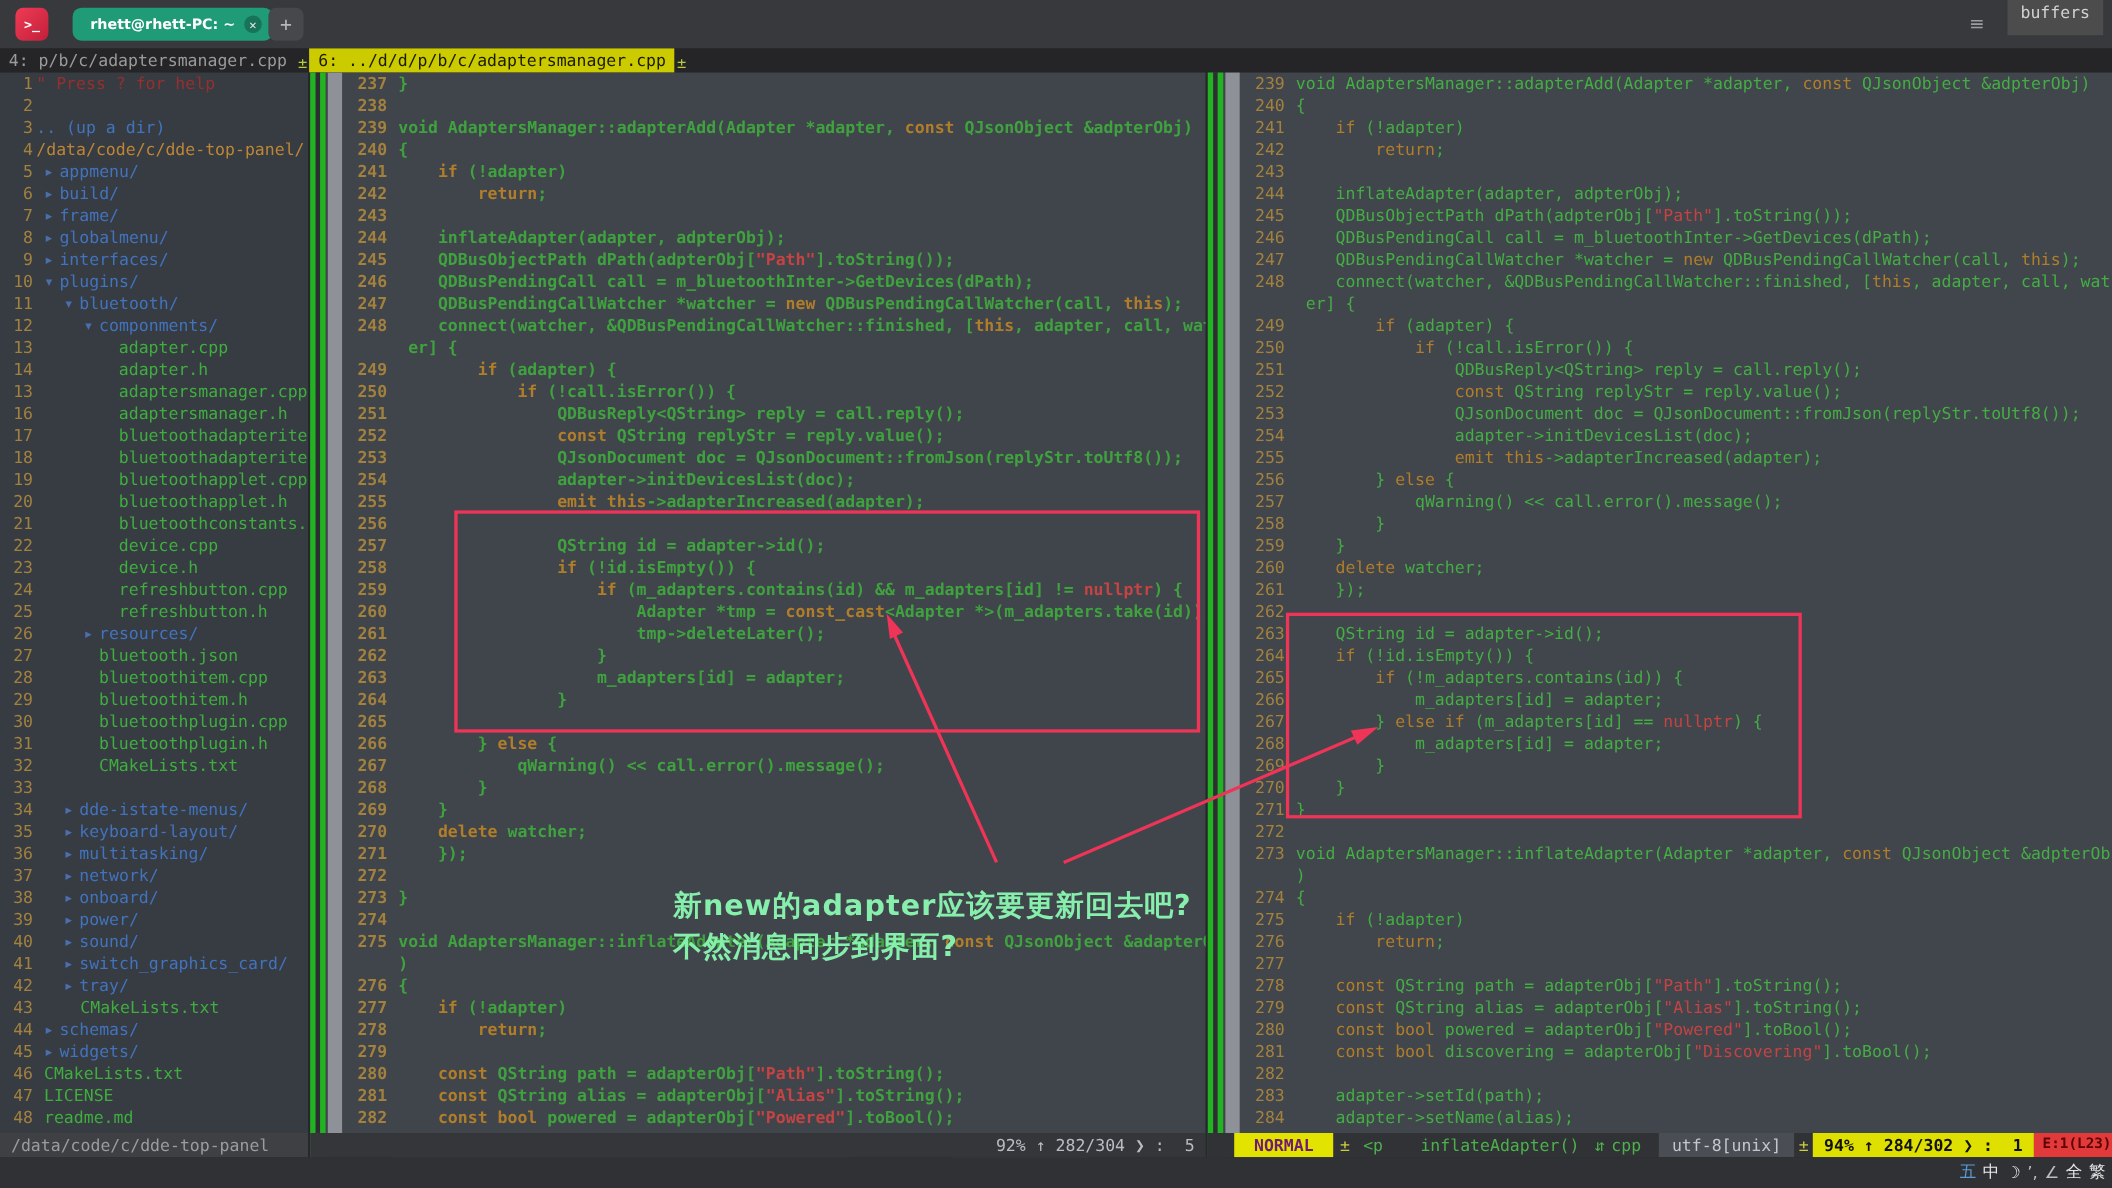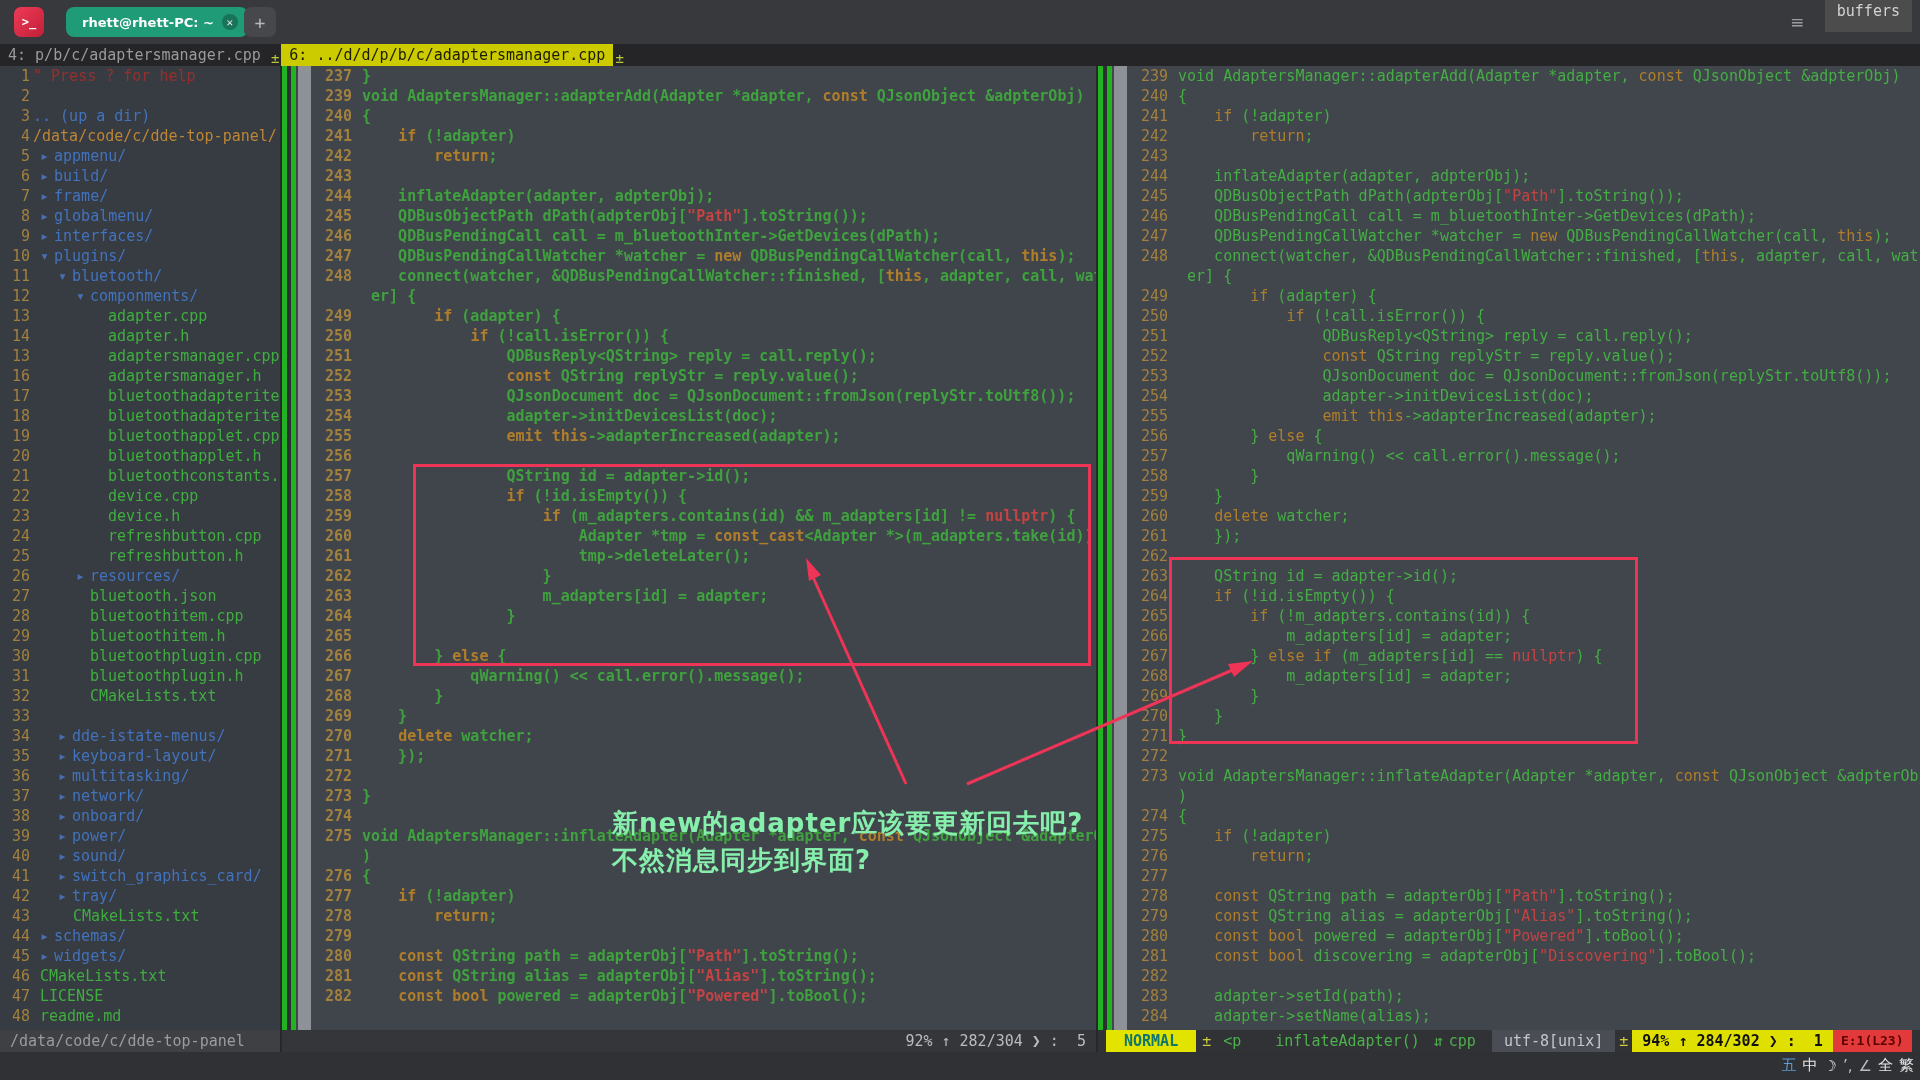--- a/index.html
+++ b/index.html
@@ -64,21 +64,21 @@
   
   #statusline{position:absolute;left:0;top:1030px;width:1920px;height:22px;font-size:15px;line-height:22px;}
   #st-nerd{position:absolute;left:0;top:0;width:280px;height:22px;background:#3e4044;color:#9b9c9e;
     padding-left:10px;box-sizing:border-box;white-space:pre;overflow:hidden;}
   #st-mid{position:absolute;left:282px;top:0;width:814px;height:22px;background:#34363a;color:#a8abb0;white-space:pre;}
   #st-mid .seg-path{background:#44474d;padding:0 14px;margin-left:20px;display:inline-block;}
   #st-mid .seg-ft{margin-left:38px;color:#9a9da2;}
   #st-mid .seg-enc{background:#4a4d53;padding:0 12px;margin-left:28px;display:inline-block;}
   #st-mid .seg-pos{position:absolute;right:10px;top:0;color:#b9bcc1;}
   #st-act{position:absolute;left:1098px;top:0;width:822px;height:22px;background:#303236;display:flex;align-items:stretch;white-space:pre;}
-  #st-act .mode{background:#e3e300;color:#0f766e;font-weight:bold;padding:0 18px;margin-left:8px;}
+  #st-act .mode{background:#e3e300;color:#701a75;font-weight:bold;padding:0 18px;margin-left:24px;}
   #st-act .branch{color:#cdcd3f;padding:0 6px;}
   #st-act .info{color:#4db04d;padding-left:6px;}
   #st-act .enc{background:#4a4d53;color:#c3c6cb;padding:0 12px;margin-left:16px;}
   #st-act .sep2{color:#cdcd3f;padding:0 4px;}
   #st-act .pos{background:#e0e000;color:#111;font-weight:bold;padding:0 10px;}
   #st-act .err{background:#e23a3a;color:#5c0000;font-weight:bold;padding:0 8px;font-size:13px;display:flex;align-items:center;}
 
   
   #cmdline{position:absolute;left:0;top:1052px;width:1920px;height:28px;background:#2f3134;}
   #ime{position:absolute;right:6px;top:1056px;display:flex;gap:6px;align-items:center;
@@ -185,20 +185,24 @@
       <div class="trow"><span class="n">47</span><span class="lbl t-file" style="left: 40px;">LICENSE</span></div>
       <div class="trow"><span class="n">48</span><span class="lbl t-file" style="left: 40px;">readme.md</span></div>
     </div>
 
   <div id="pane-mid" class="codepane">
       <div class="crow">
         <span class="ln">237</span>
         <pre>}</pre>
       </div>
       <div class="crow">
+        <span class="ln">238</span>
+        <pre></pre>
+      </div>
+      <div class="crow">
         <span class="ln">239</span>
         <pre>void AdaptersManager::adapterAdd(Adapter *adapter, <span class="kw">const</span> QJsonObject &amp;adpterObj)</pre>
       </div>
       <div class="crow">
         <span class="ln">240</span>
         <pre>{</pre>
       </div>
       <div class="crow">
         <span class="ln">241</span>
         <pre>    <span class="kw">if</span> (!adapter)</pre>

